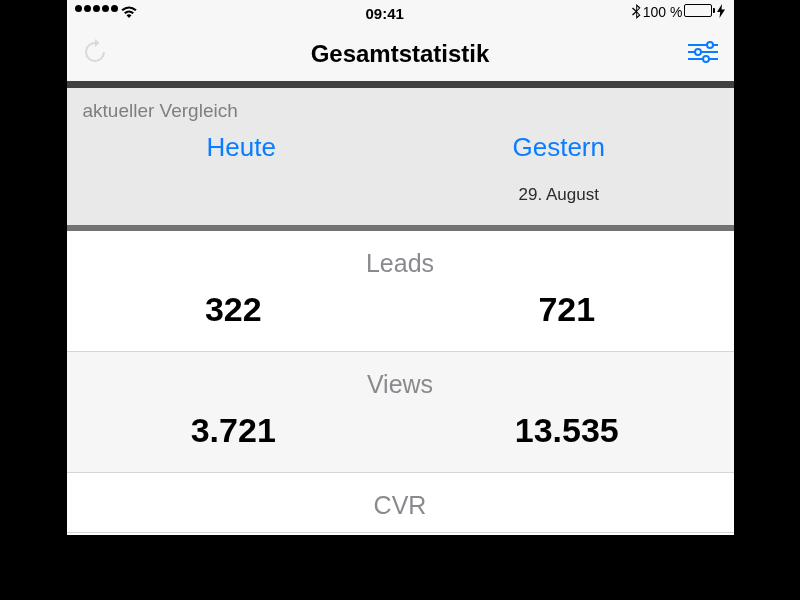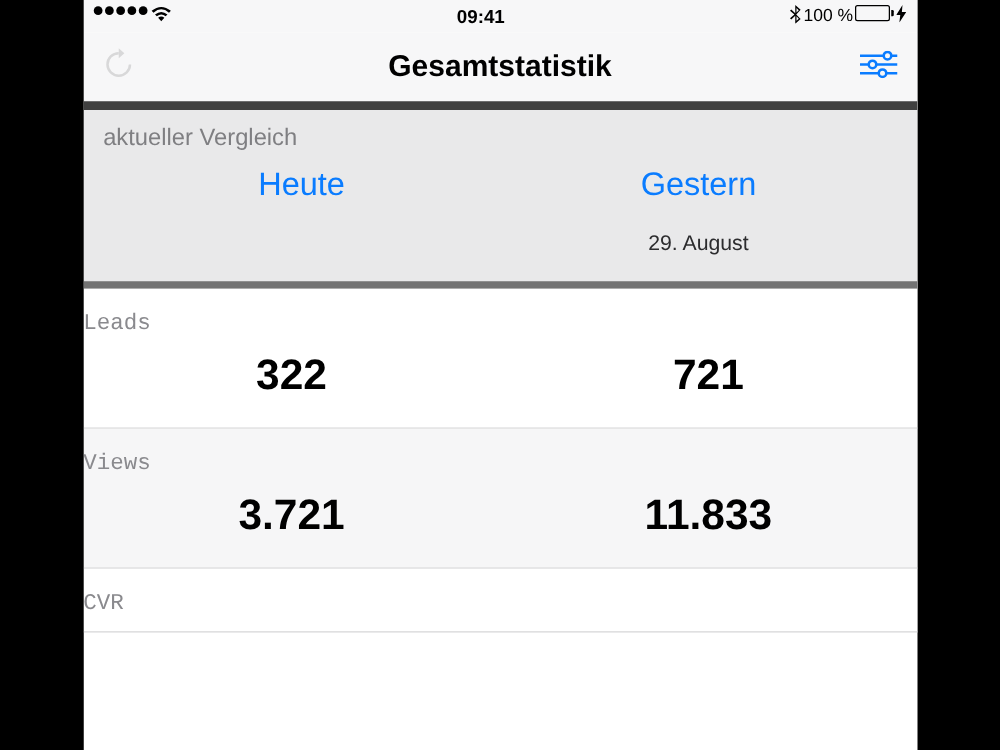--- a/index.html
+++ b/index.html
@@ -5,21 +5,21 @@
   * { margin: 0; padding: 0; box-sizing: border-box; }
   html, body { width: 800px; height: 600px; }
   body {
     background: #000;
     font-family: -apple-system, "Helvetica Neue", Helvetica, Arial, sans-serif;
     display: flex;
     justify-content: center;
   }
   .device {
     width: 667px;
-    height: 600px;
+    height: 535px;
     background: #fff;
     display: flex;
     flex-direction: column;
     overflow: hidden;
   }
   
   .status-bar {
     height: 26px;
     background: #f7f7f8;
     display: flex;
@@ -107,25 +107,24 @@
   
   .metric {
     border-bottom: 1px solid #d6d6d8;
     padding: 18px 0 22px 0;
     background: #fff;
   }
   .metric.alt {
     background: #f6f6f7;
   }
   .metric-title {
-    text-align: left;
+    text-align: center;
     color: #8a8a8e;
-    font-size: 18px;
+    font-size: 25px;
     margin-bottom: 12px;
-    font-family: Liberation Mono, monospace;
   }
   .metric-values {
     display: flex;
   }
   .metric-val {
     flex: 1;
     text-align: center;
     font-size: 34px;
     font-weight: 700;
     color: #000;
@@ -216,21 +215,21 @@
     <div class="metric-values">
       <div class="metric-val">322</div>
       <div class="metric-val">721</div>
     </div>
   </div>
 
   <div class="metric alt">
     <div class="metric-title">Views</div>
     <div class="metric-values">
       <div class="metric-val">3.721</div>
-      <div class="metric-val">11.833</div>
+      <div class="metric-val">13.535</div>
     </div>
   </div>
 
   <div class="metric partial">
     <div class="metric-title">CVR</div>
   </div>
 
 </div>
 
 </body></html>

